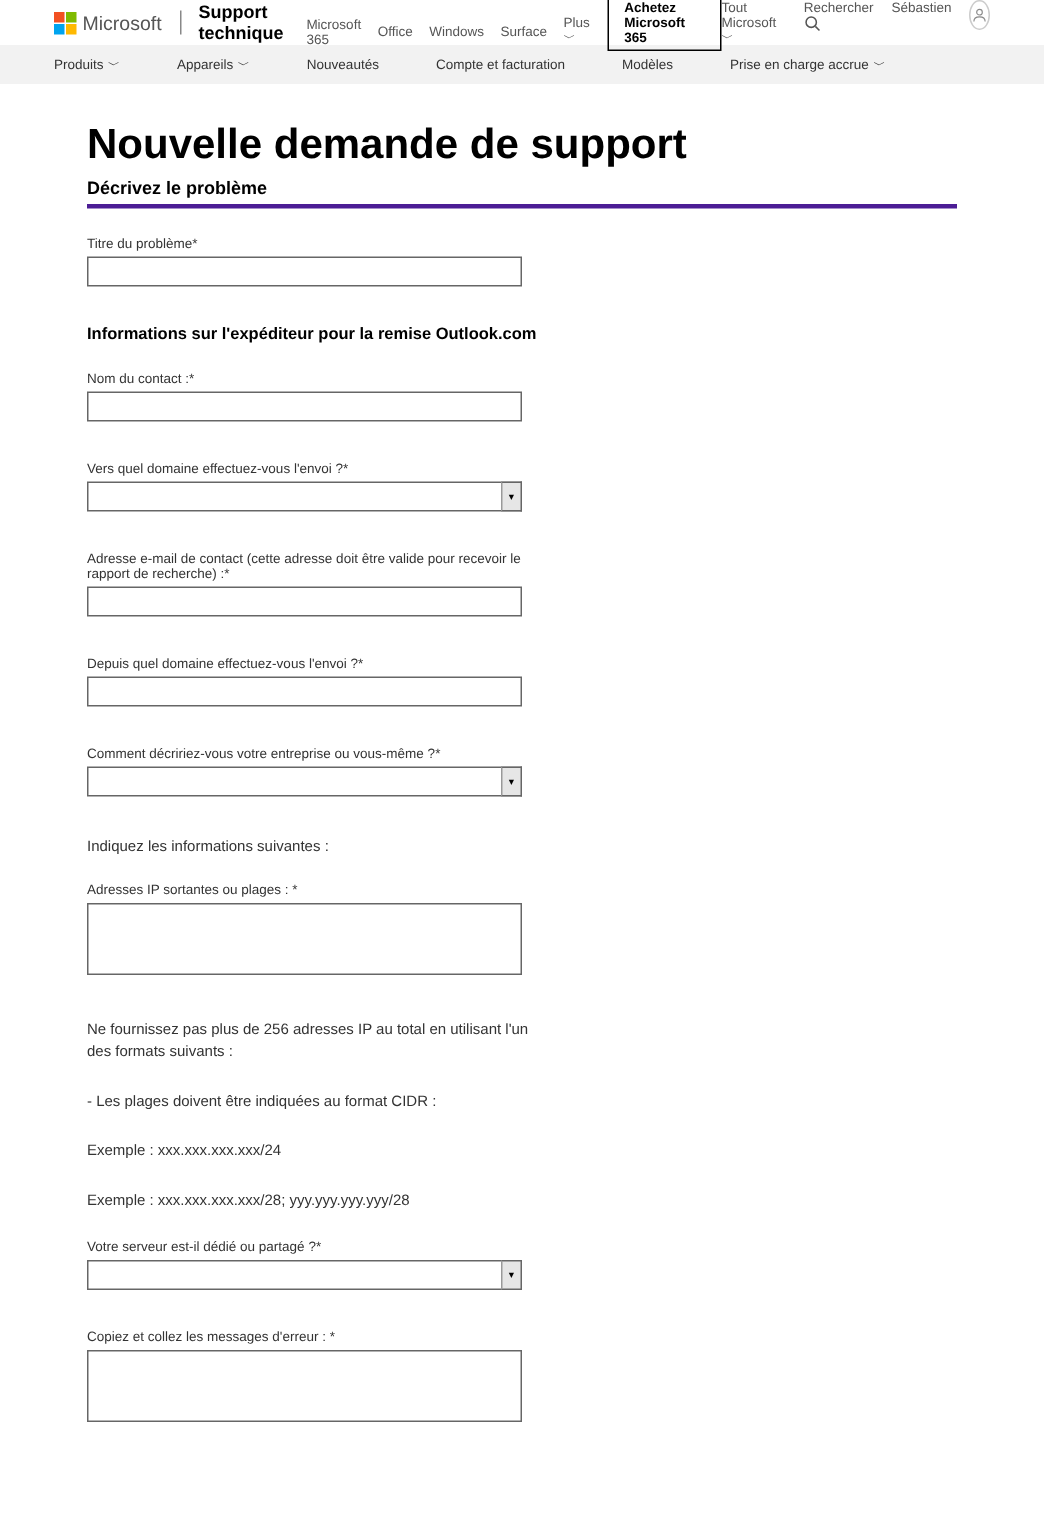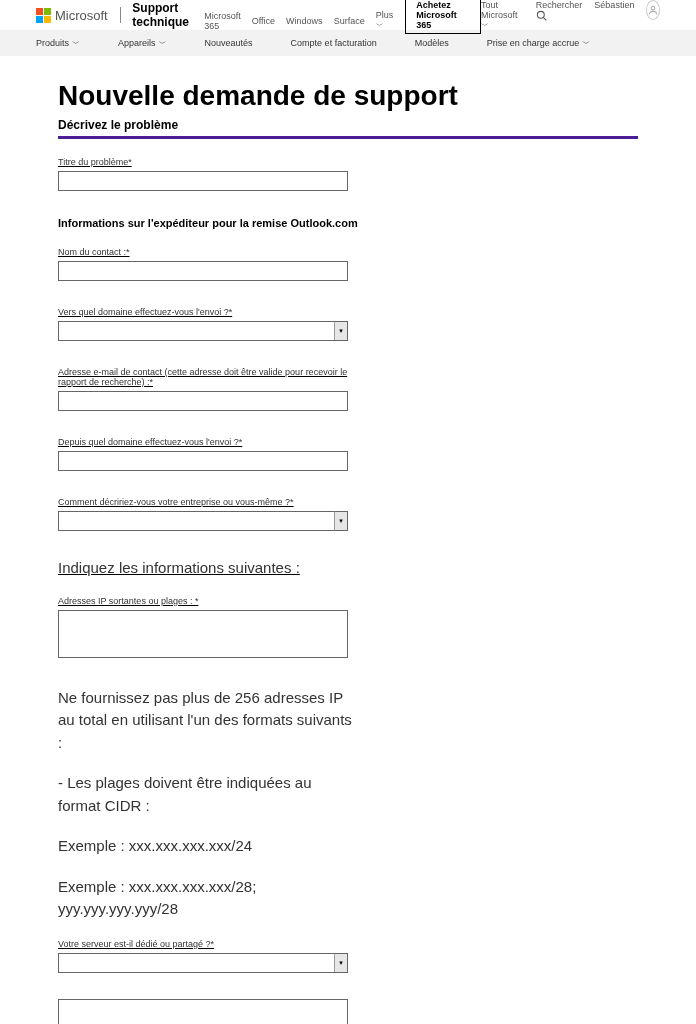--- a/index.html
+++ b/index.html
@@ -38,28 +38,28 @@
   .form-col { width: 290px; }
   .field-label { font-size: 9px; color: #333; margin-bottom: 4px; display: block; }
   input.text-input, select.select-input, textarea.ta-input {
     width: 100%; border: 1px solid #666; padding: 4px 6px; font-size: 10px; font-family: inherit; background: #fff;
   }
   input.text-input { height: 20px; }
   select.select-input { height: 20px; appearance: auto; }
   textarea.ta-input { resize: none; }
   .ta-short { height: 48px; }
   .ta-med { height: 48px; }
-  .field-block { margin-bottom: 26px; text-decoration: underline; }
+  .field-block { margin-bottom: 26px; }
   .field-block.tight { margin-bottom: 16px; }
   
   .select-wrap { position: relative; }
   .select-wrap select { -webkit-appearance: none; -moz-appearance: none; appearance: none; padding-right: 20px; }
   .select-arrow { position: absolute; right: 0; top: 0; bottom: 0; width: 14px; background: #e6e6e6; border: 1px solid #666; border-left: 1px solid #999; display: flex; align-items: center; justify-content: center; font-size: 7px; pointer-events: none; }
   
-  .info-text { font-size: 15px; color: #333; line-height: 1.5; }
+  .info-text { font-size: 10px; color: #333; line-height: 1.5; }
   .info-block { margin-bottom: 18px; width: 300px; }
 </style>
 </head>
 <body>
 
 <div class="top-header">
   <div class="ms-logo">
     <div class="ms-logo-grid">
       <div class="sq-r"></div>
         <div class="sq-g"></div>
@@ -186,18 +186,19 @@
   <div class="form-col">
     <div class="field-block">
       <label class="field-label">Votre serveur est-il dédié ou partagé ?*</label>
       <div class="select-wrap">
         <select class="select-input"><option></option></select>
         <div class="select-arrow">▾</div>
       </div>
     </div>
 
     <div class="field-block">
+      <label class="field-label">Copiez et collez les messages d'erreur : *</label>
       <textarea class="ta-input ta-med" style=""></textarea>
     </div>
 
   </div>
 
 </div>
 
 </body></html>

